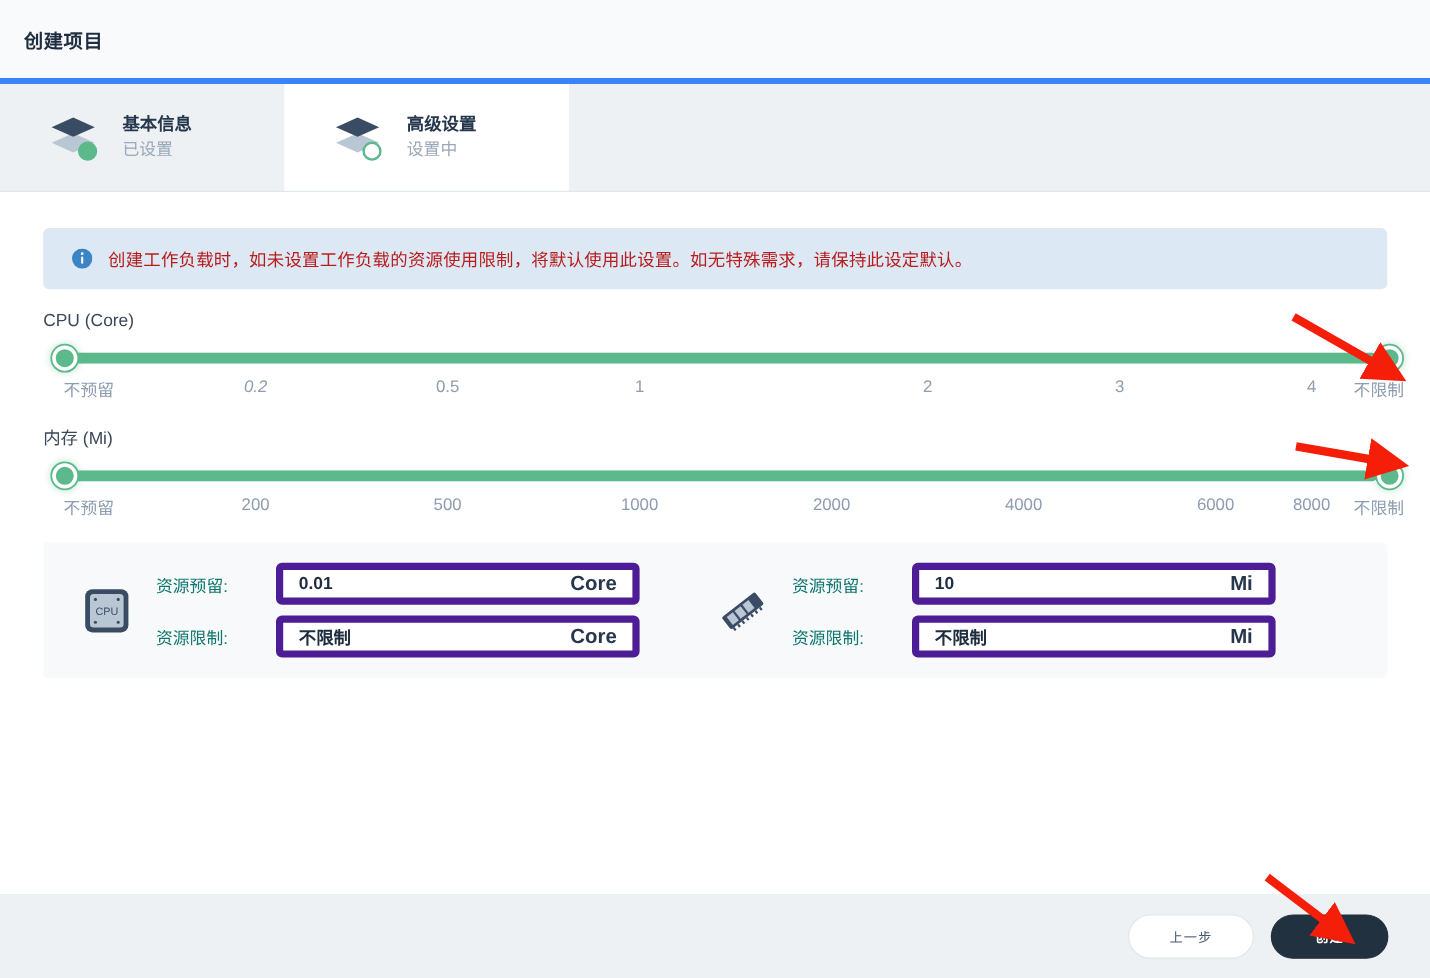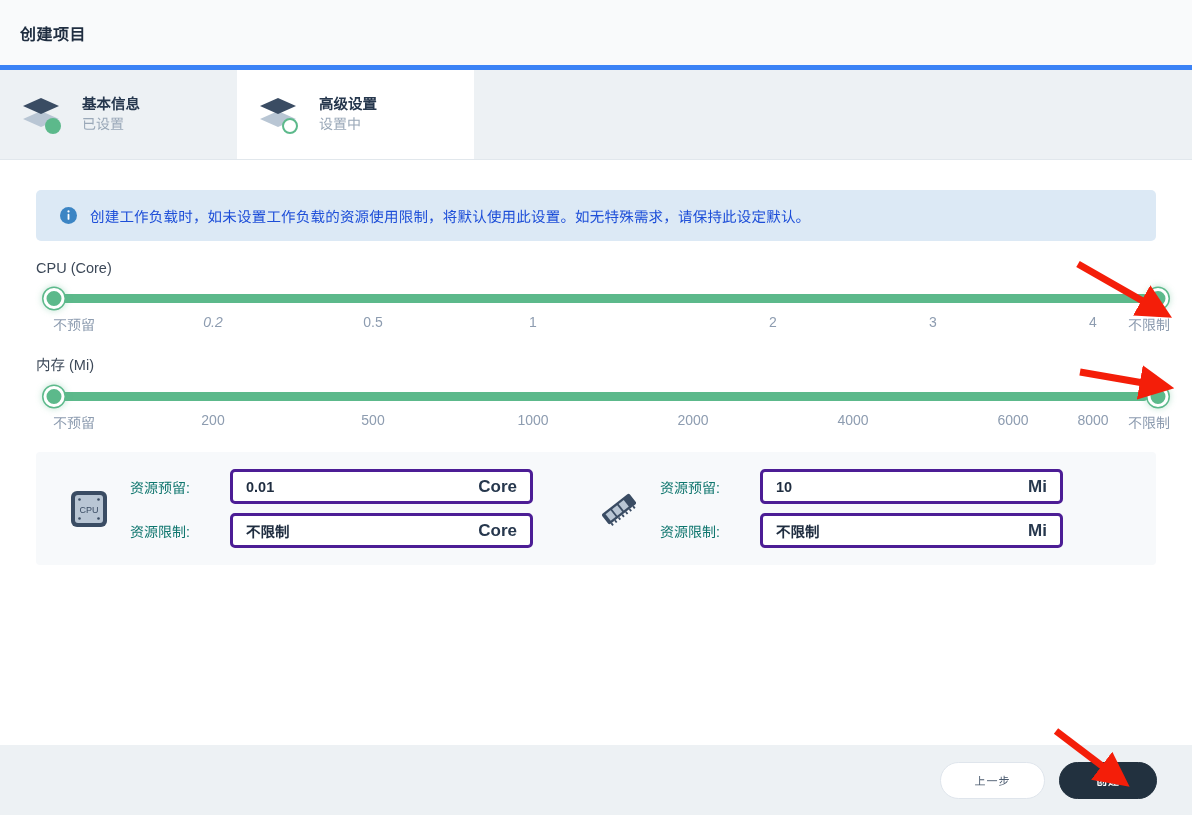--- a/index.html
+++ b/index.html
@@ -40,21 +40,21 @@
     background: #edf1f4;
     display: flex;
     align-items: stretch;
     border-bottom: 1px solid #e1e7ec;
   }
   .step {
     width: 237px;
     display: flex;
     align-items: center;
     gap: 14px;
-    padding-left: 16px;
+    padding-left: 36px;
     cursor: pointer;
     position: relative;
   }
   .step.active {
     background: #ffffff;
   }
   .step-icon {
     width: 52px; height: 52px;
     position: relative;
     flex: 0 0 52px;
@@ -91,21 +91,21 @@
     align-items: center;
     padding: 0 24px;
     gap: 13px;
   }
   .banner-icon {
     flex: 0 0 17px;
     width: 17px; height: 17px;
   }
   .banner-text {
     font-size: 14.5px;
-    color: #1d4ed8;
+    color: #b91c1c;
     letter-spacing: .2px;
   }
 
   
   .slider-group { margin-top: 19px; }
   .slider-label {
     font-size: 14.5px;
     color: #3c4858;
     margin-bottom: 13px;
   }
@@ -182,21 +182,21 @@
     gap: 16px;
   }
   .res-row-label {
     width: 84px;
     font-size: 14px;
     color: #0f766e;
   }
   .field {
     width: 303px;
     height: 35px;
-    border: 3px solid #4c1d95;
+    border: 6px solid #4c1d95;
     border-radius: 5px;
     background: #ffffff;
     display: flex;
     align-items: center;
     padding: 0 13px;
     cursor: text;
   }
   .field-value {
     flex: 1;
     font-size: 14.5px;

